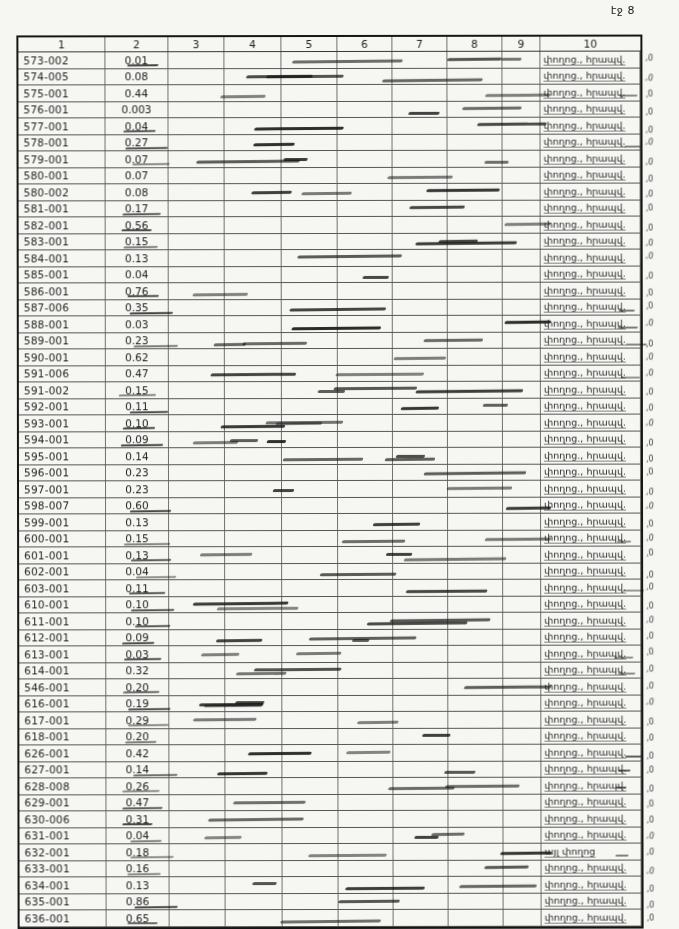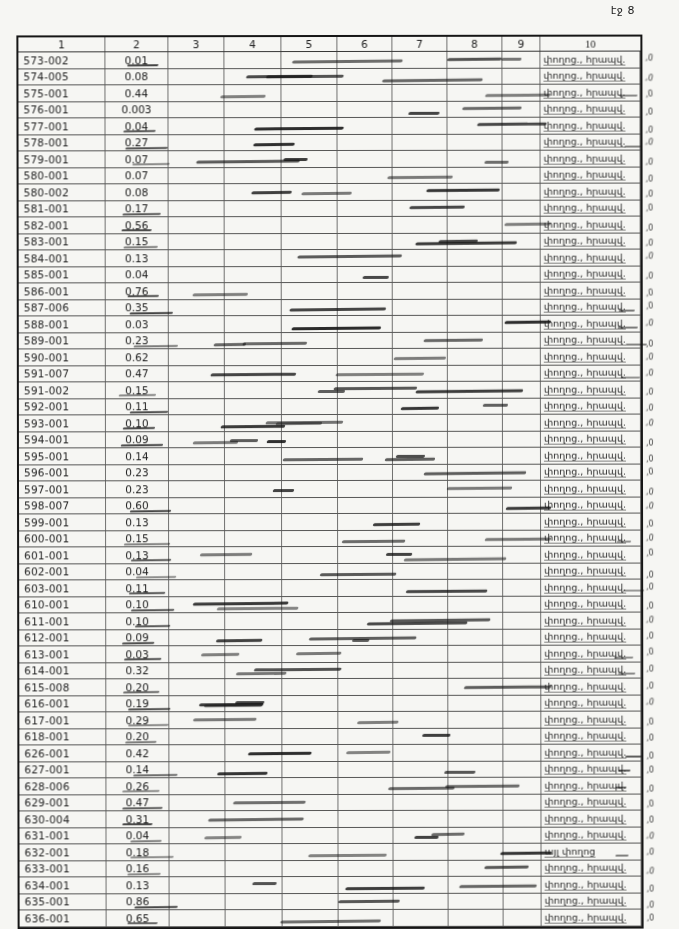--- a/index.html
+++ b/index.html
@@ -35,21 +35,21 @@
     border-bottom: 1px solid rgba(25,25,25,0.72);
   }
   .row.header { height: 15px; border-bottom: 1px solid rgba(20,20,20,0.85); }
   .cell {
     border-right: 1px solid rgba(30,30,30,0.62);
     display: flex;
     align-items: center;
     overflow: visible;
     height: 100%;
   }
-  .cell:last-of-type { border-right: none; font-family: Liberation Serif, serif; }
+  .cell:last-of-type { border-right: none; }
   .hcell {
     justify-content: center;
     font-size: 10.5px;
     color: #202020;
   }
   .cell.code {
     padding-left: 5px;
     font-size: 10.5px;
     letter-spacing: 0.2px;
     color: #232323;
@@ -436,21 +436,21 @@
           <div class="cell empty"></div>
           <div class="cell empty"></div>
           <div class="cell empty"></div>
           <div class="cell desc">
             <span class="desc-text">փողոց., հրապվ.</span>
           </div>
           <span class="edge-mark" style="top: 4.3477px; transform: rotate(6.2deg);">,0</span>
           <div class="smudge" style="left: 374.703px; width: 51.9632px; top: 8.10026px; opacity: 0.54;"></div>
         </div>
         <div class="row">
-          <div class="cell code">591-007</div>
+          <div class="cell code">591-006</div>
           <div class="cell value">0.47</div>
           <div class="cell empty"></div>
           <div class="cell empty"></div>
           <div class="cell empty"></div>
           <div class="cell empty"></div>
           <div class="cell empty"></div>
           <div class="cell empty"></div>
           <div class="cell empty"></div>
           <div class="cell desc">
             <span class="desc-text">փողոց., հրապվ.</span>
@@ -778,21 +778,21 @@
           <div class="cell empty"></div>
           <div class="cell desc">
             <span class="desc-text">փողոց., հրապվ.</span>
           </div>
           <span class="edge-mark" style="top: 2.25741px; transform: rotate(3deg);">,0</span>
           <div class="smudge" style="left: 234.512px; width: 86.7867px; top: 5.58068px; opacity: 0.73;"></div>
           <div class="smudge" style="left: 217.077px; width: 50.0707px; top: 9.22274px; opacity: 0.57;"></div>
           <div class="smudge thin" style="left: 599.025px; width: 17.1173px; top: 10.8283px; opacity: 0.47;"></div>
         </div>
         <div class="row">
-          <div class="cell code">615-008</div>
+          <div class="cell code">546-001</div>
           <div class="cell value">0.20</div>
           <div class="cell empty"></div>
           <div class="cell empty"></div>
           <div class="cell empty"></div>
           <div class="cell empty"></div>
           <div class="cell empty"></div>
           <div class="cell empty"></div>
           <div class="cell empty"></div>
           <div class="cell desc">
             <span class="desc-text">փողոց., հրապվ.</span>
@@ -886,21 +886,21 @@
           <div class="cell desc">
             <span class="desc-text">փողոց., հրապվ.</span>
           </div>
           <span class="edge-mark" style="top: 4.87697px; transform: rotate(-0.9deg);">,0</span>
           <div class="smudge" style="left: 424.914px; width: 30.8135px; top: 9.6567px; opacity: 0.7;"></div>
           <div class="smudge" style="left: 197.575px; width: 50.1284px; top: 10.5953px; opacity: 0.86;"></div>
           <div class="smudge thin" style="left: 113.8px; width: 44.3849px; top: 12.2px; opacity: 0.6;"></div>
           <div class="smudge thin" style="left: 598.834px; width: 11.9512px; top: 8.02555px; opacity: 0.66;"></div>
         </div>
         <div class="row">
-          <div class="cell code">628-006</div>
+          <div class="cell code">628-008</div>
           <div class="cell value">0.26</div>
           <div class="cell empty"></div>
           <div class="cell empty"></div>
           <div class="cell empty"></div>
           <div class="cell empty"></div>
           <div class="cell empty"></div>
           <div class="cell empty"></div>
           <div class="cell empty"></div>
           <div class="cell desc">
             <span class="desc-text">փողոց., հրապվ.</span>
@@ -922,21 +922,21 @@
           <div class="cell empty"></div>
           <div class="cell empty"></div>
           <div class="cell desc">
             <span class="desc-text">փողոց., հրապվ.</span>
           </div>
           <span class="edge-mark" style="top: 5.35586px; transform: rotate(-5.3deg);">,0</span>
           <div class="smudge" style="left: 213.886px; width: 72.1827px; top: 6.77947px; opacity: 0.6;"></div>
           <div class="smudge thin" style="left: 102.994px; width: 40.0127px; top: 12.2px; opacity: 0.67;"></div>
         </div>
         <div class="row">
-          <div class="cell code">630-004</div>
+          <div class="cell code">630-006</div>
           <div class="cell value">0.31</div>
           <div class="cell empty"></div>
           <div class="cell empty"></div>
           <div class="cell empty"></div>
           <div class="cell empty"></div>
           <div class="cell empty"></div>
           <div class="cell empty"></div>
           <div class="cell empty"></div>
           <div class="cell desc">
             <span class="desc-text">փողոց., հրապվ.</span>

